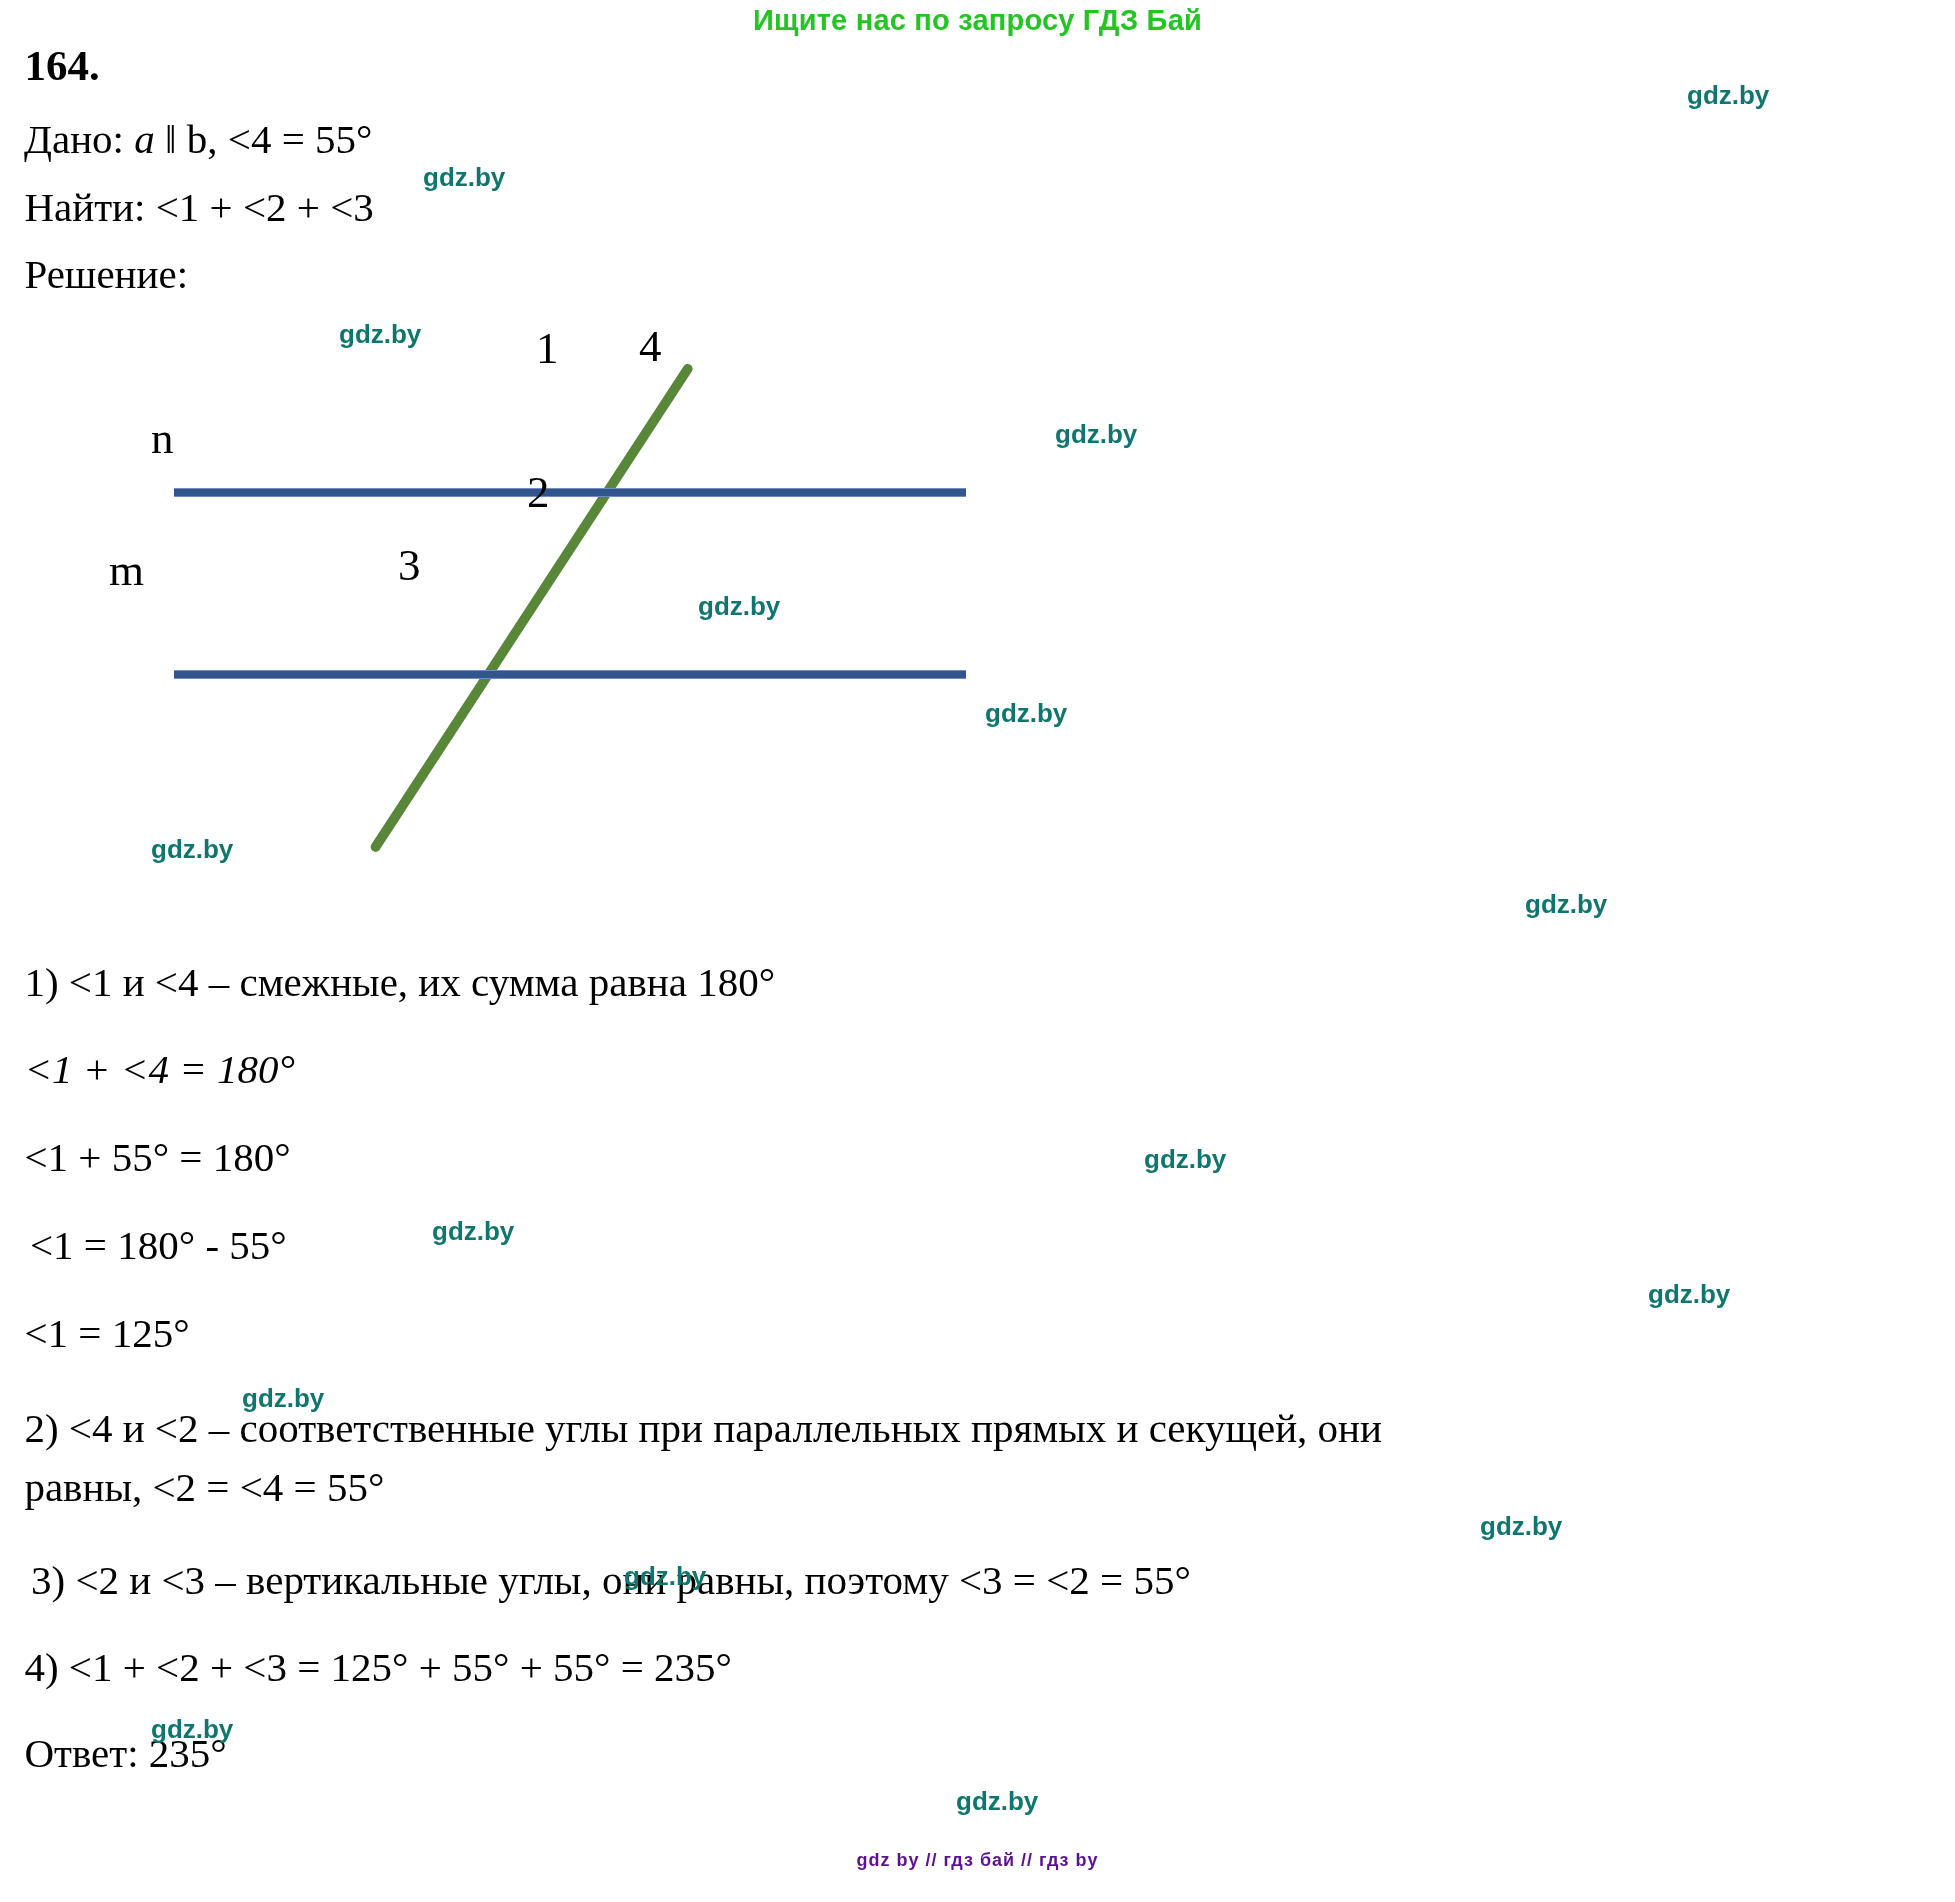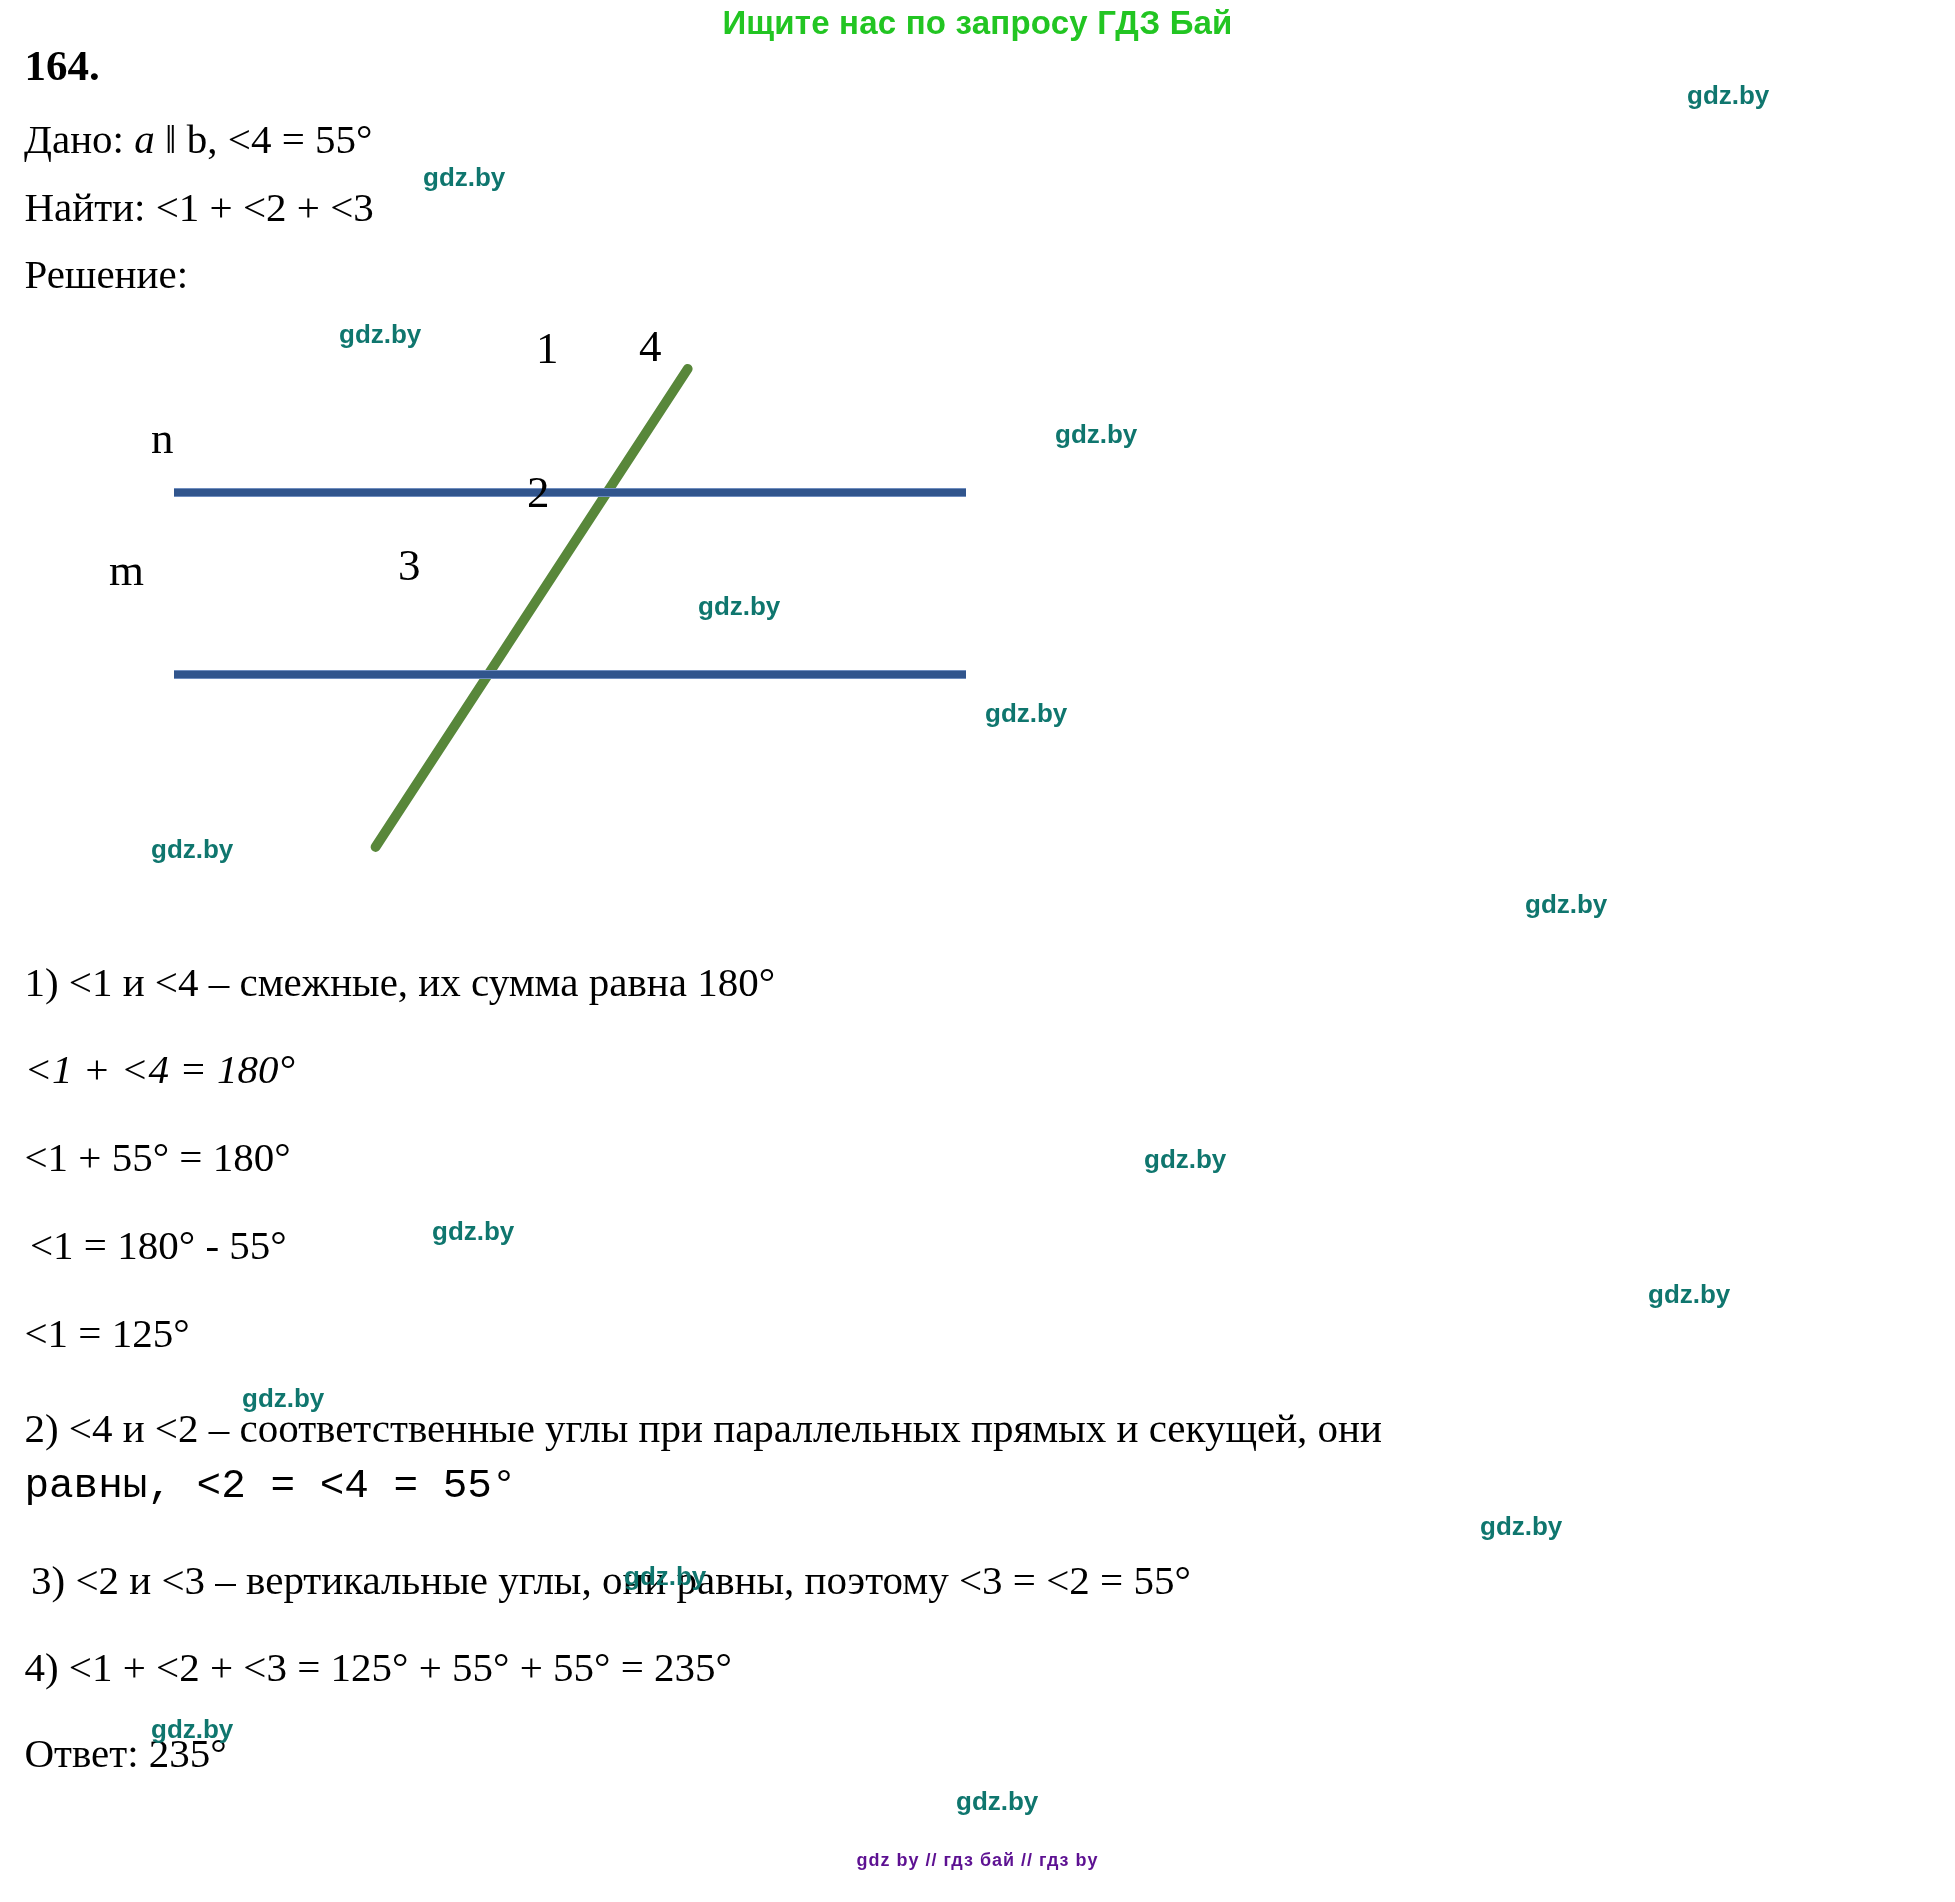--- a/index.html
+++ b/index.html
@@ -19,21 +19,21 @@
 
   
   .promo-banner {
     position: absolute;
     top: 3.9px;
     left: 0;
     width: 100%;
     text-align: center;
     font-family: "Liberation Sans", sans-serif;
     font-weight: bold;
-    font-size: 33px;
+    font-size: 29px;
     color: #22c522;
     letter-spacing: 0.2px;
   }
 
   
   .wm {
     position: absolute;
     font-family: "Liberation Sans", sans-serif;
     font-weight: bold;
     color: #0f766e;
@@ -137,21 +137,21 @@
 <div class="doc-text line-text" style="left:24.4px; top:1045px;font-style:italic;">&lt;1 + &lt;4 = 180°</div>
 
 <div class="doc-text line-text" style="left:24.4px; top:1133px;">&lt;1 + 55° = 180°</div>
 
 <div class="doc-text line-text" style="left:30px; top:1221px;">&lt;1 = 180° - 55°</div>
 
 <div class="doc-text line-text" style="left:24.4px; top:1309px;">&lt;1 = 125°</div>
 
 <div class="doc-text line-text" style="left:24.4px; top:1404px;">2) &lt;4 и &lt;2 – соответственные углы при параллельных прямых и секущей, они</div>
 
-<div class="doc-text line-text" style="left:24.4px; top:1463px;font-family:Liberation Mono, monospace;">равны, &lt;2 = &lt;4 = 55°</div>
+<div class="doc-text line-text" style="left:24.4px; top:1463px;">равны, &lt;2 = &lt;4 = 55°</div>
 
 <div class="doc-text line-text" style="left:31px; top:1556px;">3) &lt;2 и &lt;3 – вертикальные углы, они равны, поэтому &lt;3 = &lt;2 = 55°</div>
 
 <div class="doc-text line-text" style="left:24.4px; top:1643px;">4) &lt;1 + &lt;2 + &lt;3 = 125° + 55° + 55° = 235°</div>
 
 <div class="doc-text line-text" style="left:24.4px; top:1729px;">Ответ: 235°</div>
 
 <div id="watermark-layer">
     <div class="wm" style="left: 1687px; top: 80px; font-size: 26px;">gdz.by</div>
     <div class="wm" style="left: 423px; top: 162px; font-size: 26px;">gdz.by</div>

